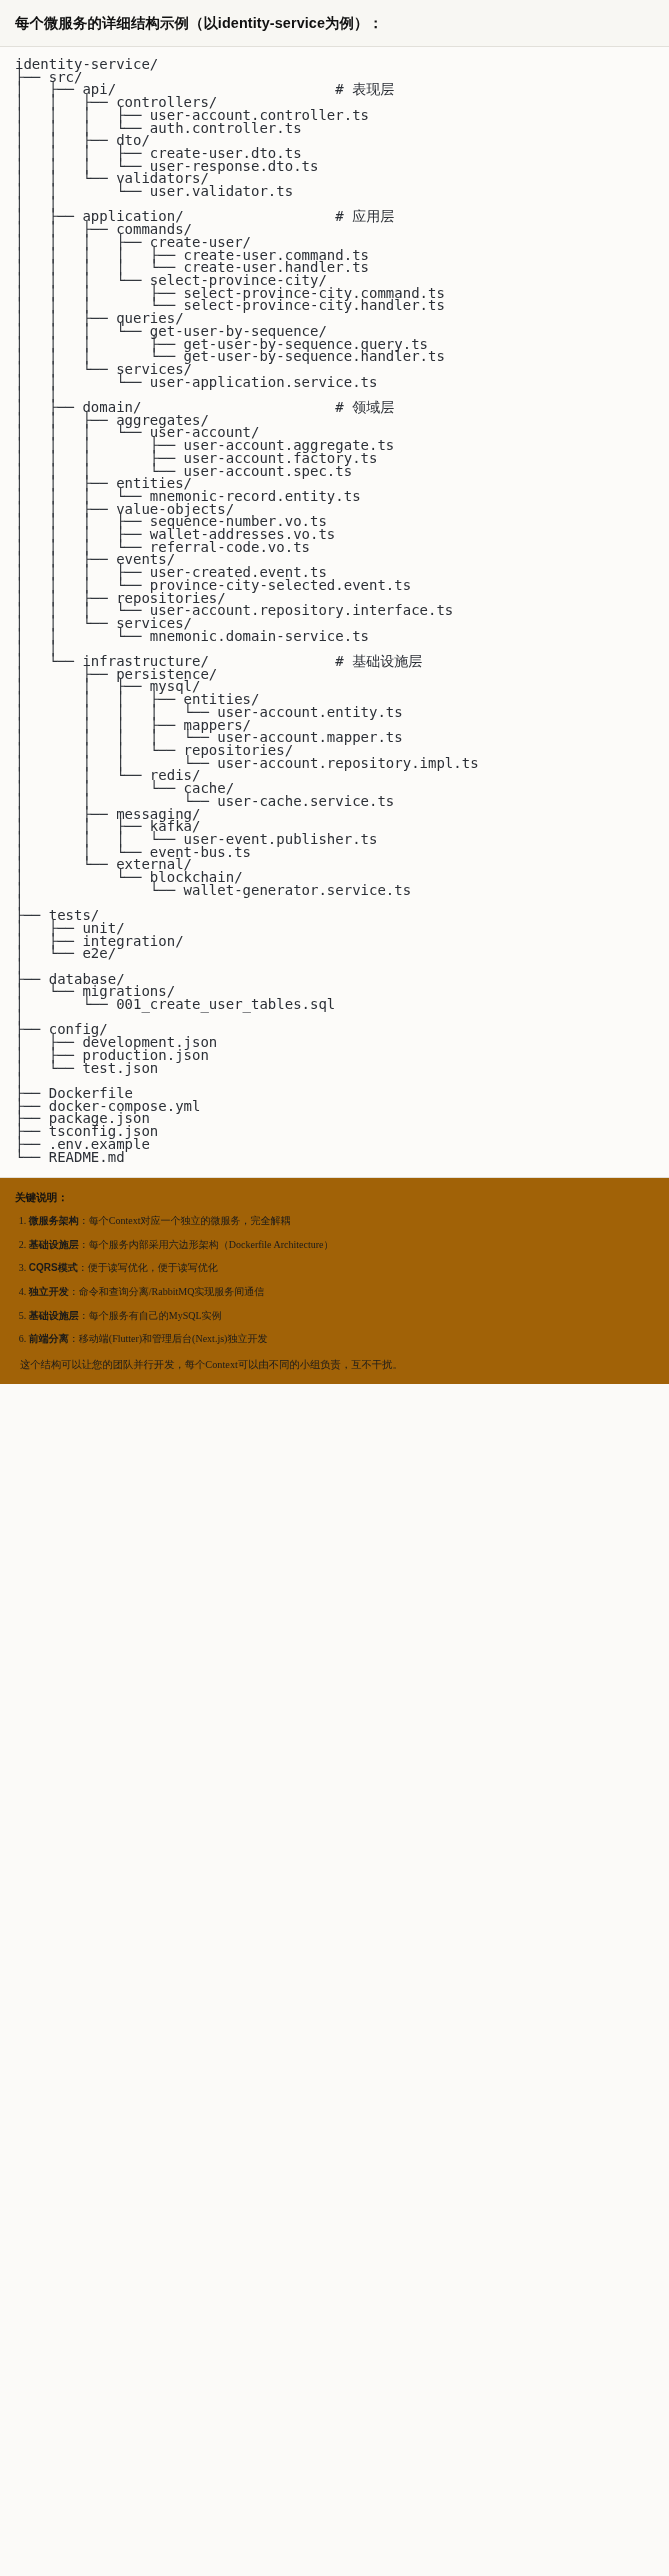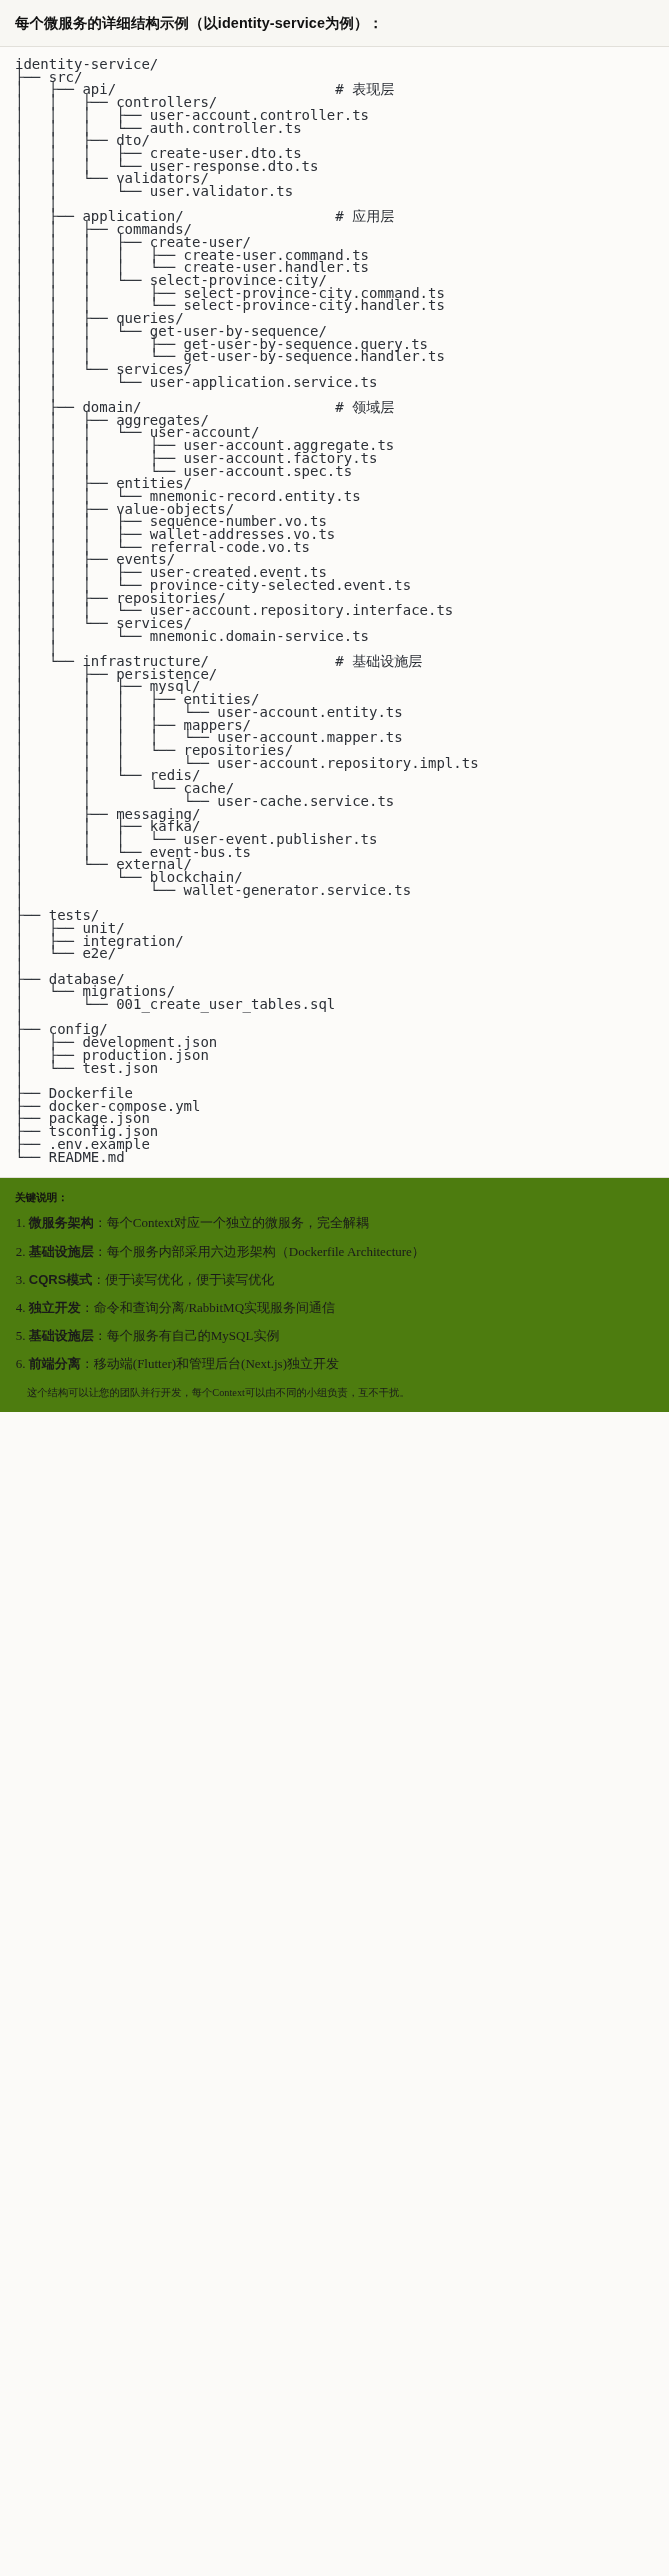--- a/index.html
+++ b/index.html
@@ -45,50 +45,50 @@
     line-height: 12.7px;
     color: #2b2f36;
     white-space: pre;
     overflow: visible;
     letter-spacing: 0px;
   }
 
   
   .notes {
     padding: 12.5px 15px 11.3px 15px;
-    background: #4d7c0f;
+    background: #a16207;
   }
   .notes h2 {
     margin: 0 0 8.8px 0;
     font-size: 10.6px;
     font-weight: bold;
     color: #111;
     font-family: "Liberation Sans", sans-serif;
   }
   ol.note-list {
     margin: 0;
     padding: 0 0 0 13.8px;
     list-style: decimal;
   }
   ol.note-list li {
     font-family: "Liberation Serif", serif;
-    font-size: 13px;
+    font-size: 10px;
     line-height: 1.55;
     margin-bottom: 8.1px;
     color: #1a1a1a;
   }
   ol.note-list li .k {
     font-weight: bold;
     font-family: "Liberation Sans", sans-serif;
   }
   ol.note-list li .v {
     font-family: "Liberation Serif", serif;
   }
   .closing {
-    margin: 10px 0 0 12px;
+    margin: 10px 0 0 5px;
     font-family: "Liberation Serif", serif;
     font-size: 10.3px;
     line-height: 1.55;
     color: #1a1a1a;
   }
 </style>
 </head>
 <body>
 
 <div class="doc-root">

